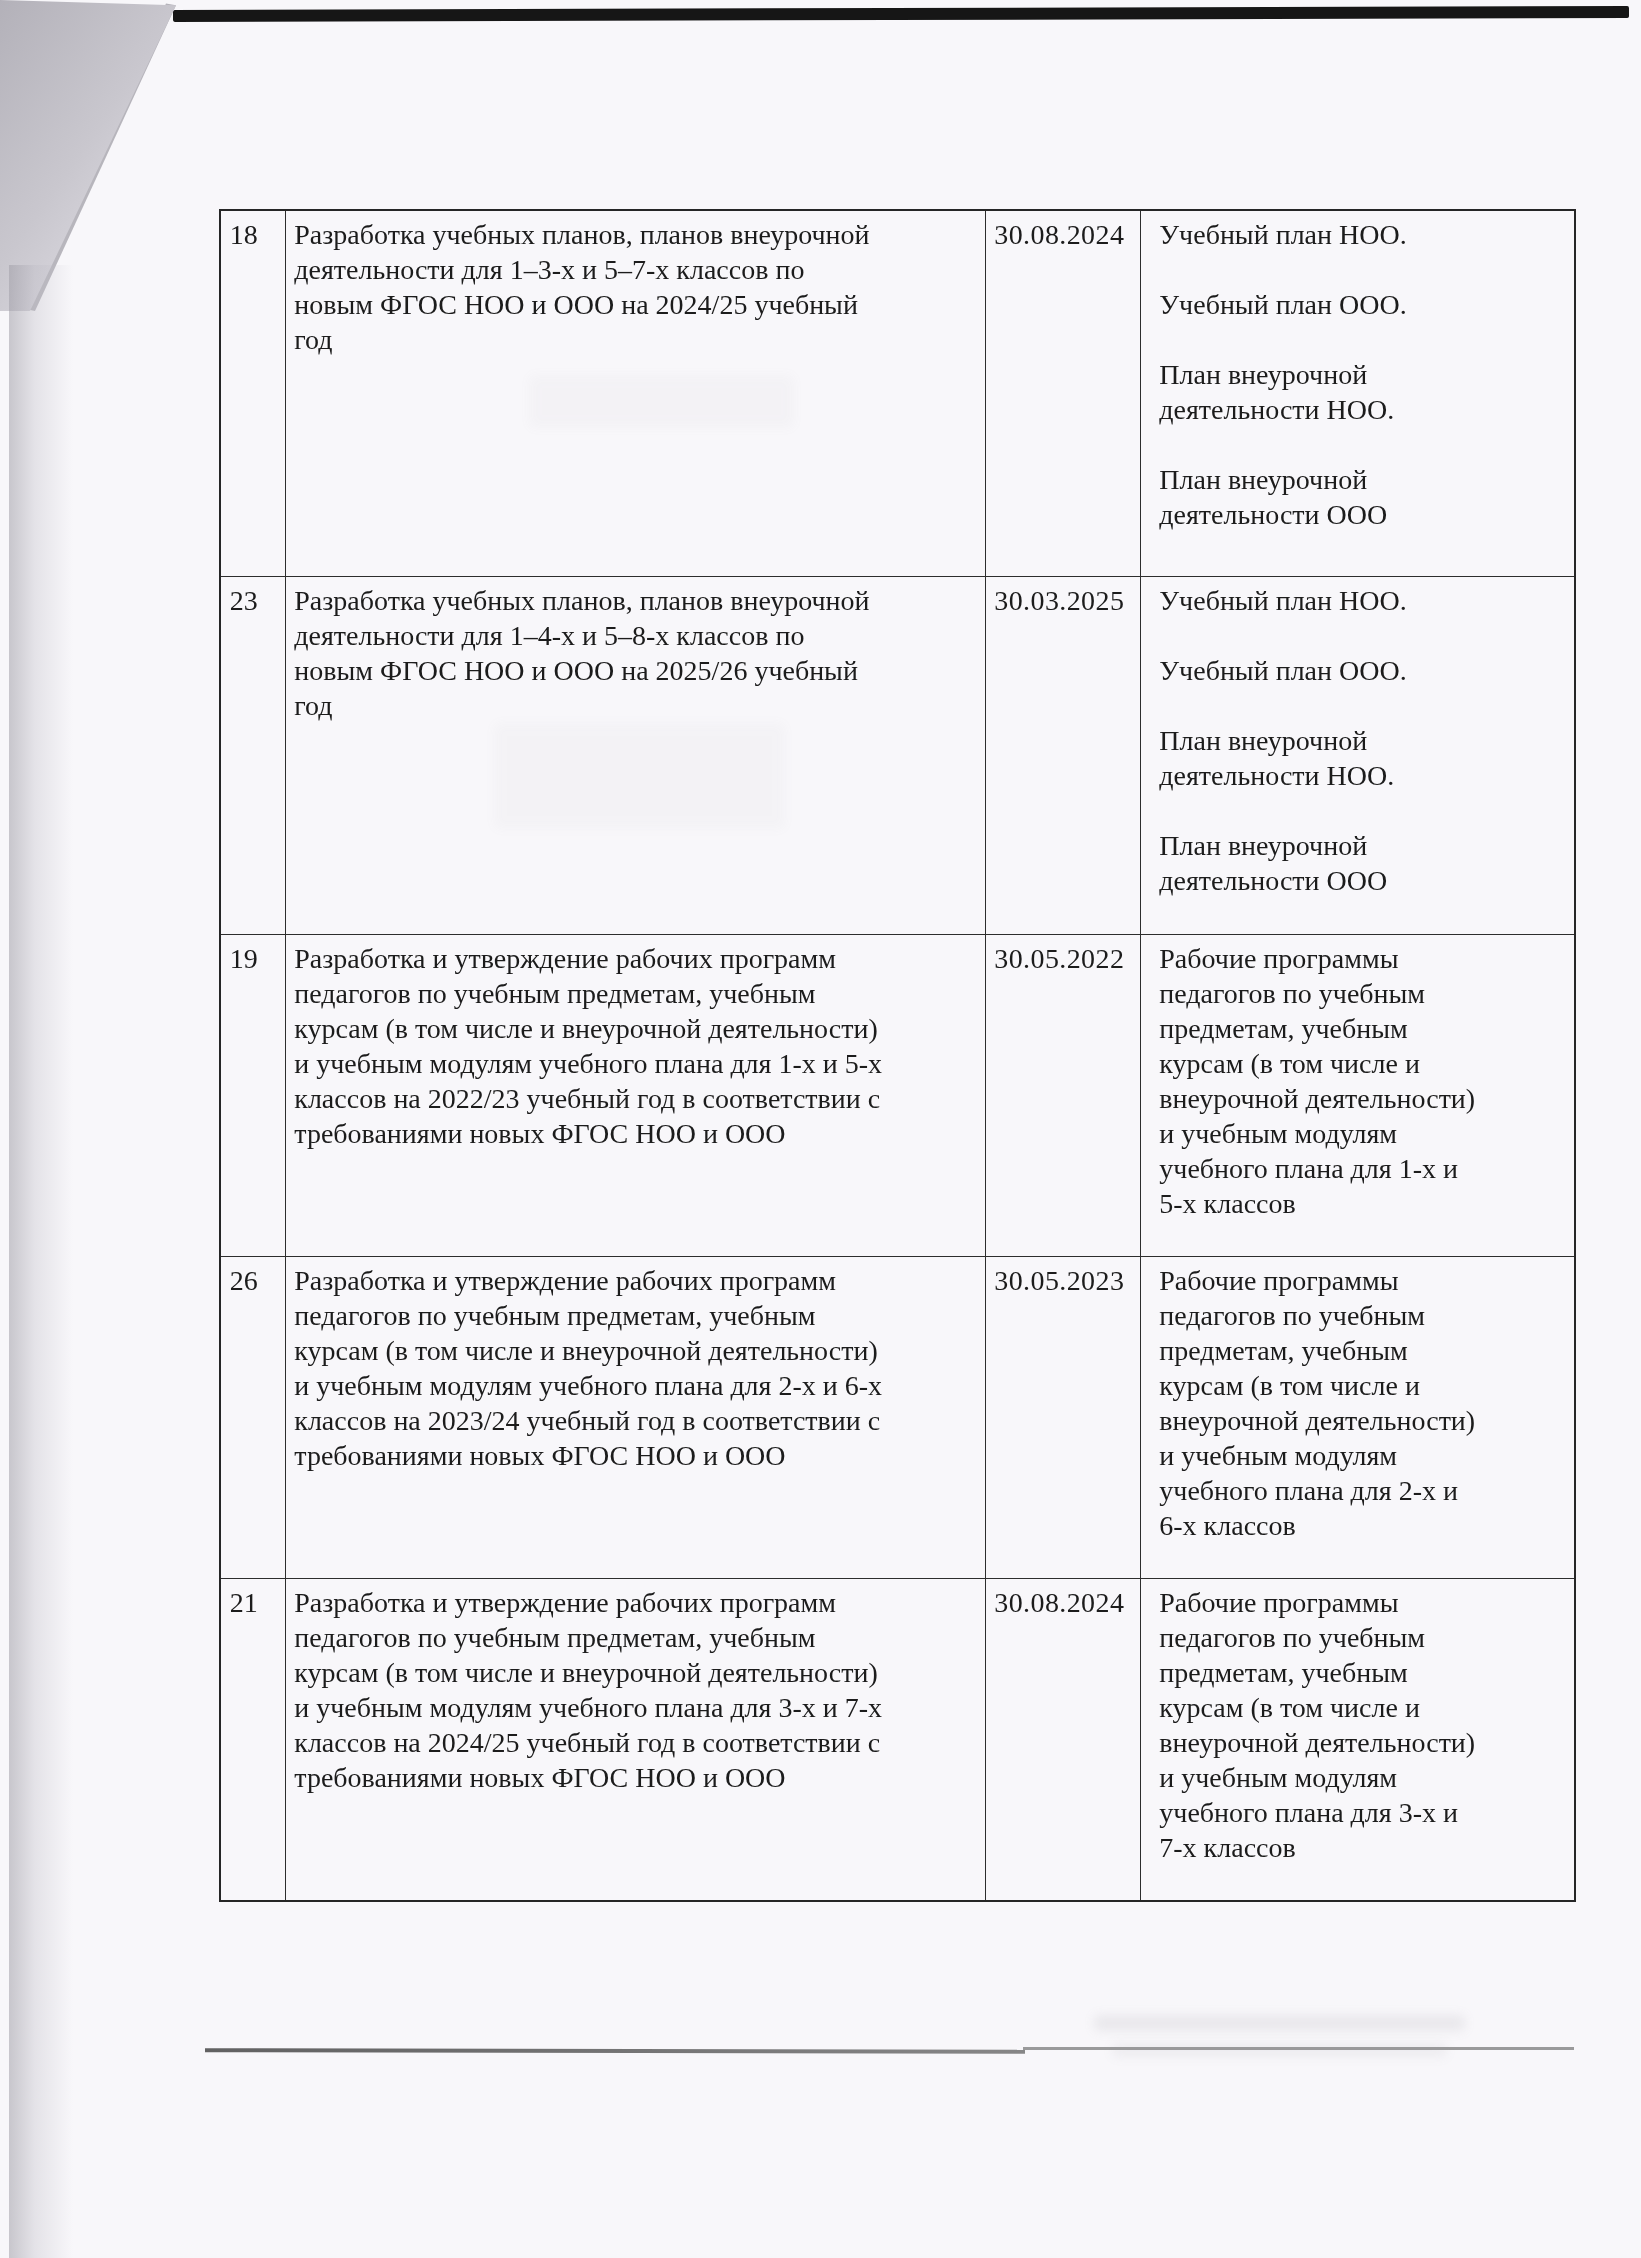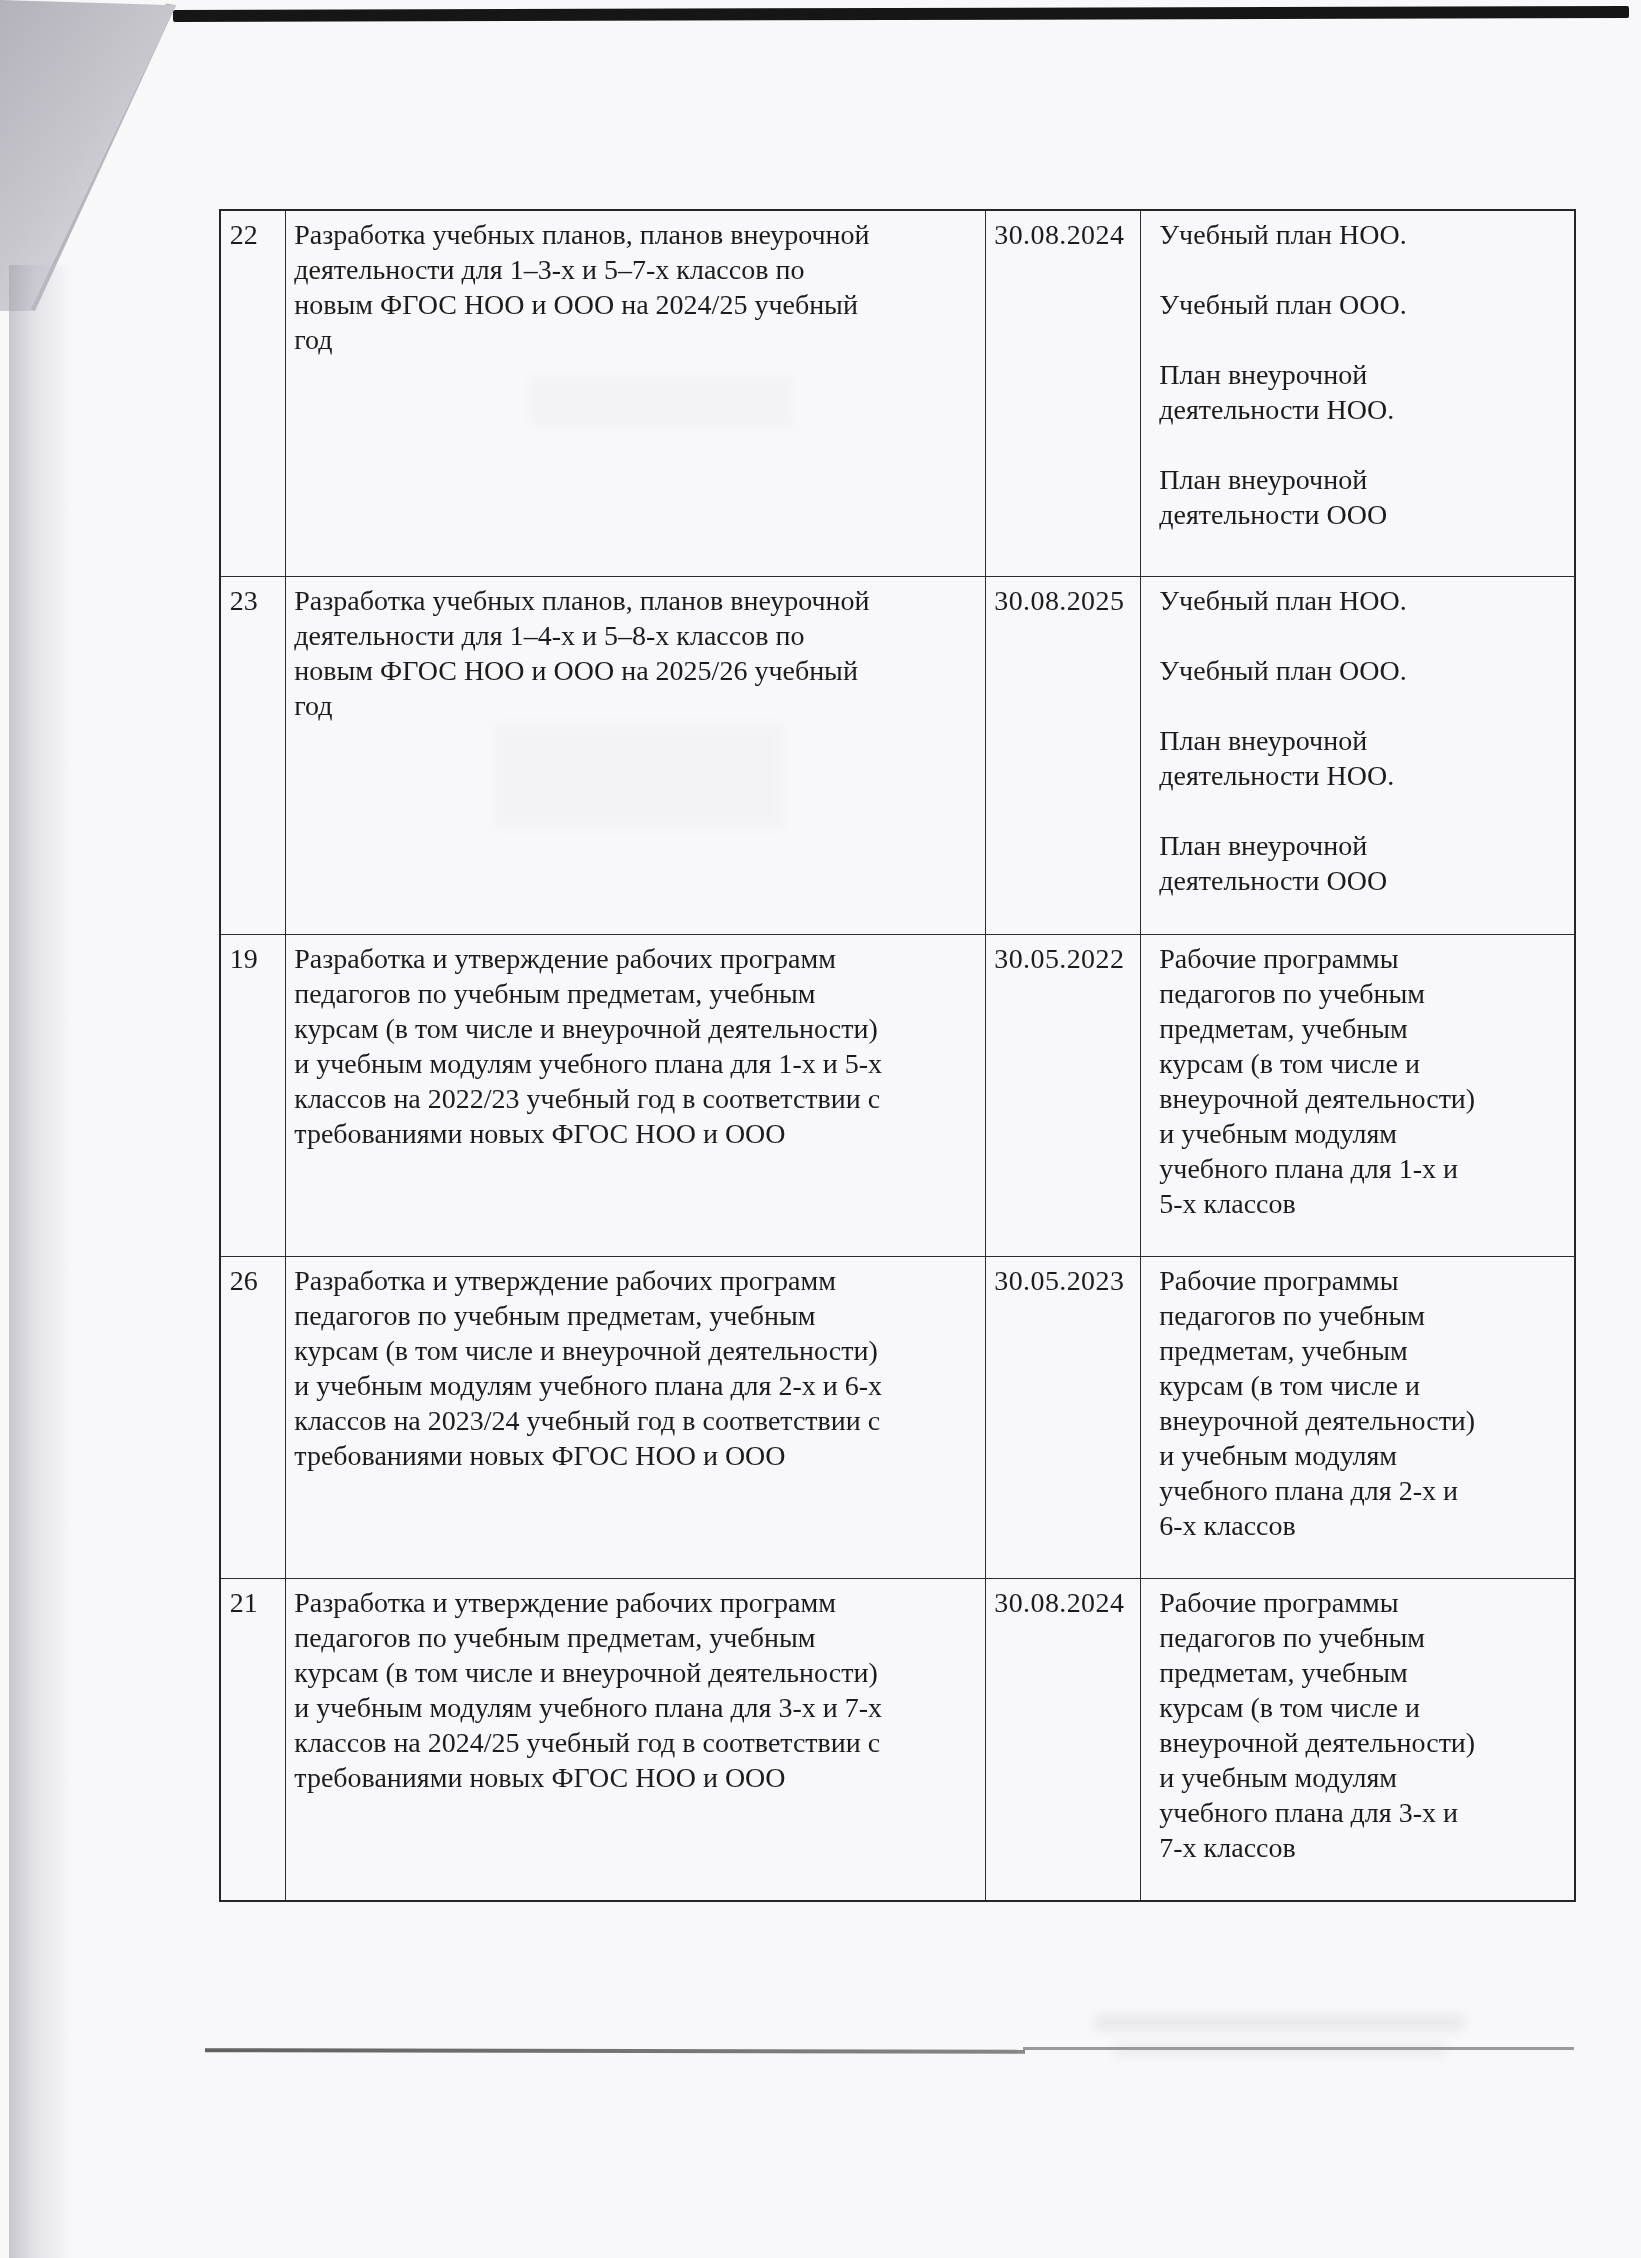--- a/index.html
+++ b/index.html
@@ -84,42 +84,42 @@
 
   <table class="plan-table">
     <colgroup>
       <col style="width:65px">
       <col style="width:700px">
       <col style="width:155px">
       <col style="width:435px">
     </colgroup>
     <tbody id="rows-body">
         <tr>
-          <td class="cell-num">22</td>
+          <td class="cell-num">18</td>
           <td class="cell-desc">Разработка учебных планов, планов внеурочной
 деятельности для 1–3-х и 5–7-х классов по
 новым ФГОС НОО и ООО на 2024/25 учебный
 год</td>
           <td class="cell-date">30.08.2024</td>
           <td class="cell-result">
             <p>Учебный план НОО.</p>
             <p>Учебный план ООО.</p>
             <p>План внеурочной
 деятельности НОО.</p>
             <p>План внеурочной
 деятельности ООО</p>
           </td>
         </tr>
         <tr>
           <td class="cell-num">23</td>
           <td class="cell-desc">Разработка учебных планов, планов внеурочной
 деятельности для 1–4-х и 5–8-х классов по
 новым ФГОС НОО и ООО на 2025/26 учебный
 год</td>
-          <td class="cell-date">30.08.2025</td>
+          <td class="cell-date">30.03.2025</td>
           <td class="cell-result">
             <p>Учебный план НОО.</p>
             <p>Учебный план ООО.</p>
             <p>План внеурочной
 деятельности НОО.</p>
             <p>План внеурочной
 деятельности ООО</p>
           </td>
         </tr>
         <tr>

